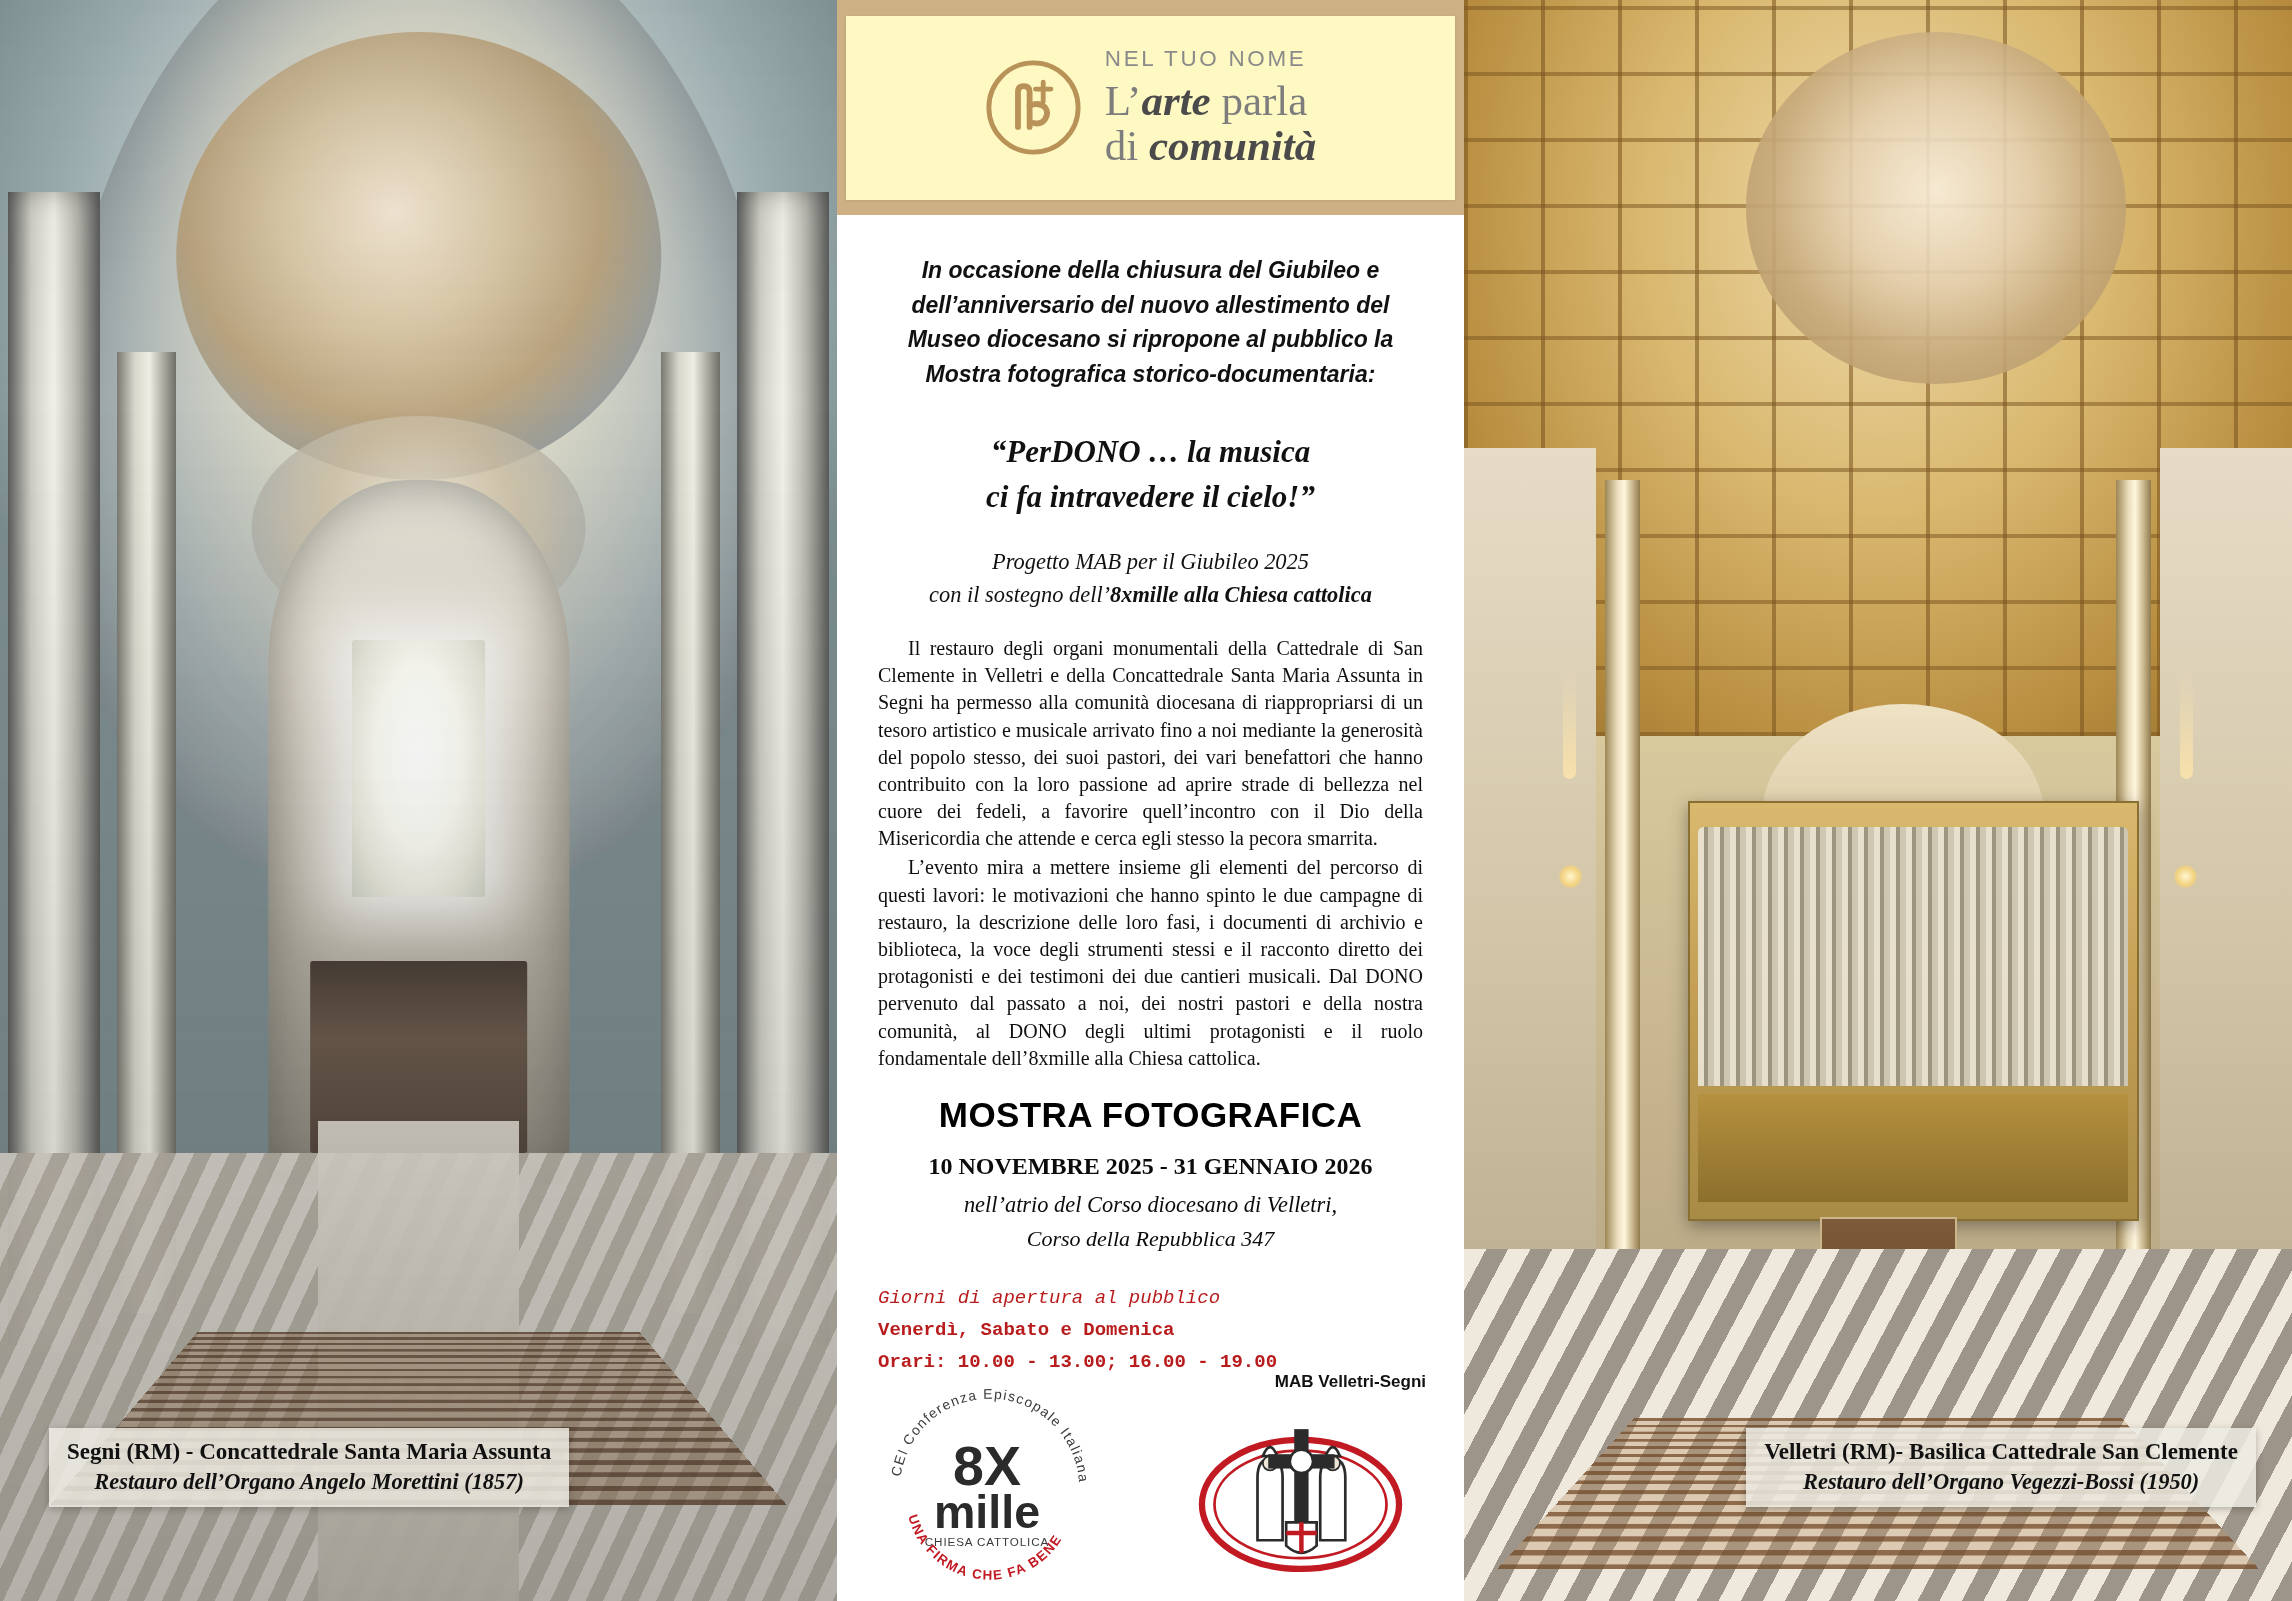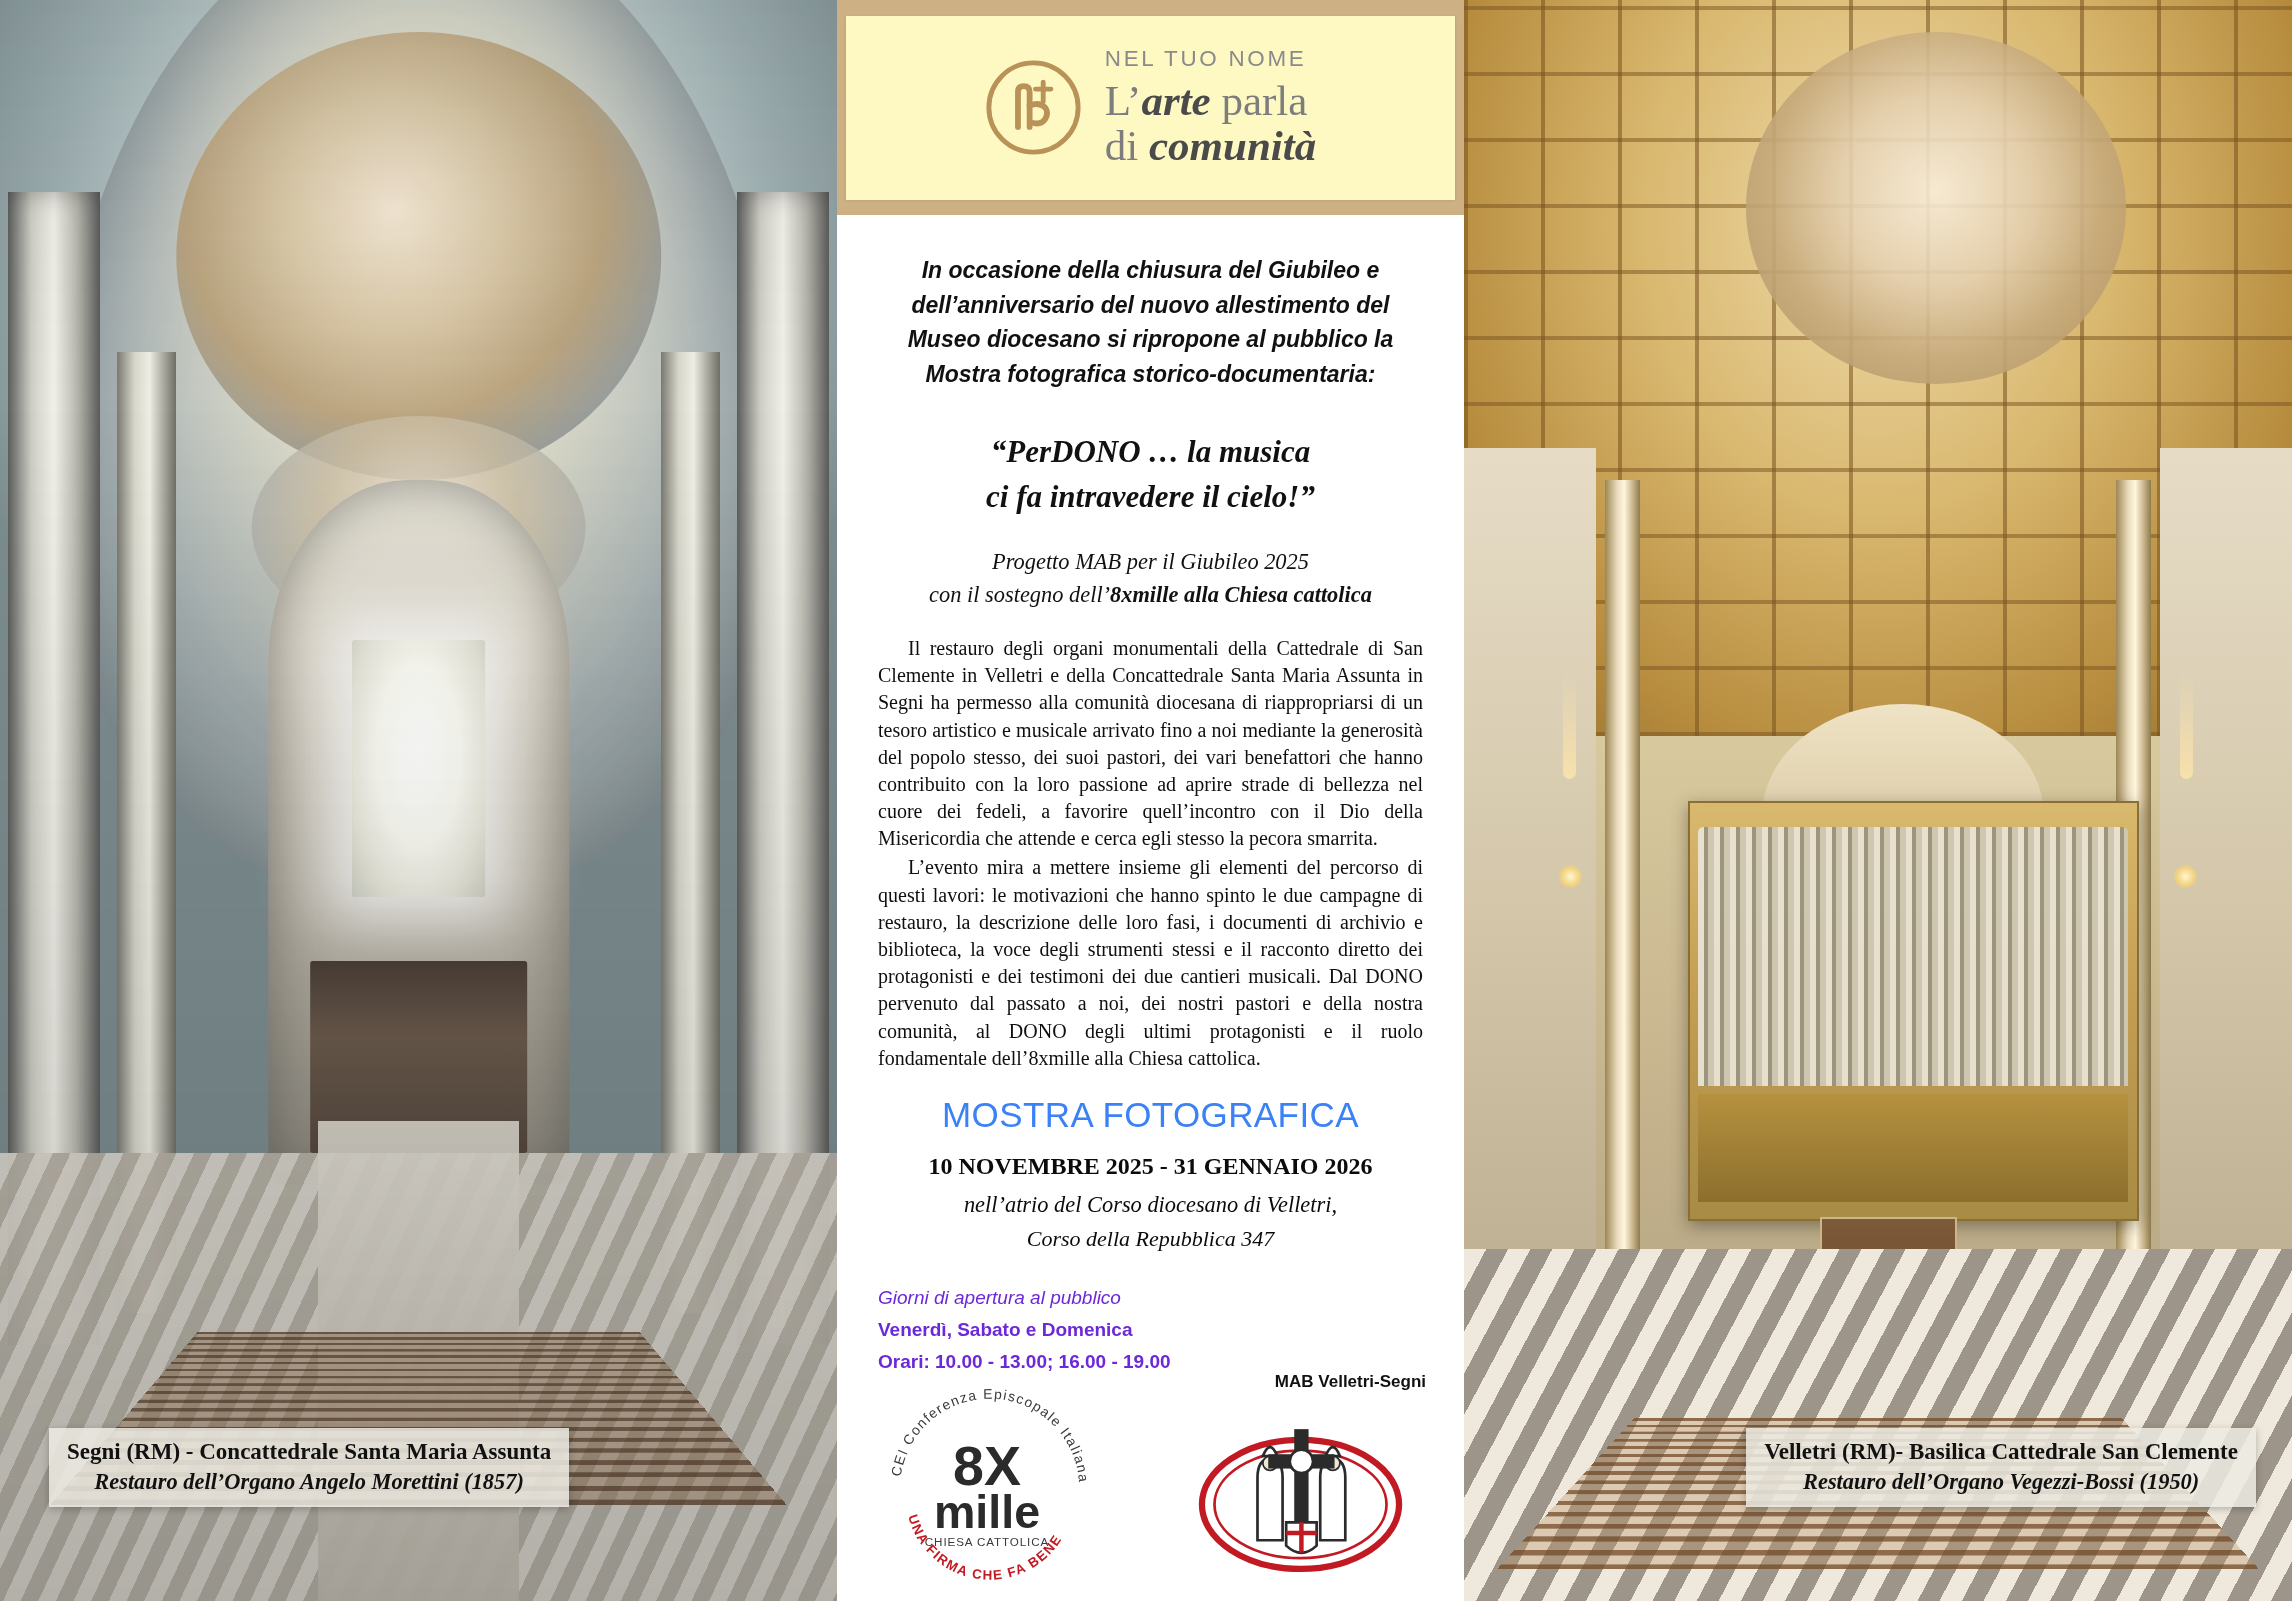--- a/index.html
+++ b/index.html
@@ -317,24 +317,24 @@
     color:#0f0f0f;
     text-align:justify;
   }
   .body-text p{margin:0;text-indent:30px;}
   .body-text p + p{margin-top:1.8px;}
 
   .mostra{
     margin-top:23px;
     text-align:center;
     font-family:"Liberation Sans", sans-serif;
-    font-weight:normal;
+    font-weight:bold;
     font-size:35px;
     letter-spacing:0.4px;
-    color:#3b82f6;
+    color:#000000;
   }
   .date{
     margin-top:18px;
     text-align:center;
     font-family:"Liberation Serif", serif;
     font-weight:bold;
     font-size:24px;
     color:#0b0b0b;
   }
   .place{
@@ -348,23 +348,23 @@
   .address{
     margin-top:7.2px;
     text-align:center;
     font-family:"Liberation Serif", serif;
     font-style:italic;
     font-size:22px;
     color:#0b0b0b;
   }
   .hours{
     margin:30px 0 0 41px;
-    font-family:Liberation Sans, sans-serif;
+    font-family:Liberation Mono, monospace;
     font-size:19px;
-    color:#6d28d9;
+    color:#b91c1c;
     line-height:1.7;
   }
   .hours .h-label{font-style:italic;}
   .hours .h-days,.hours .h-times{font-weight:bold;}
 
   .footer-logos{
     position:absolute;
     left:0;bottom:0;width:627px;height:233px;
     display:flex;align-items:flex-end;justify-content:space-around;
     padding-bottom:7.2px;box-sizing:border-box;

